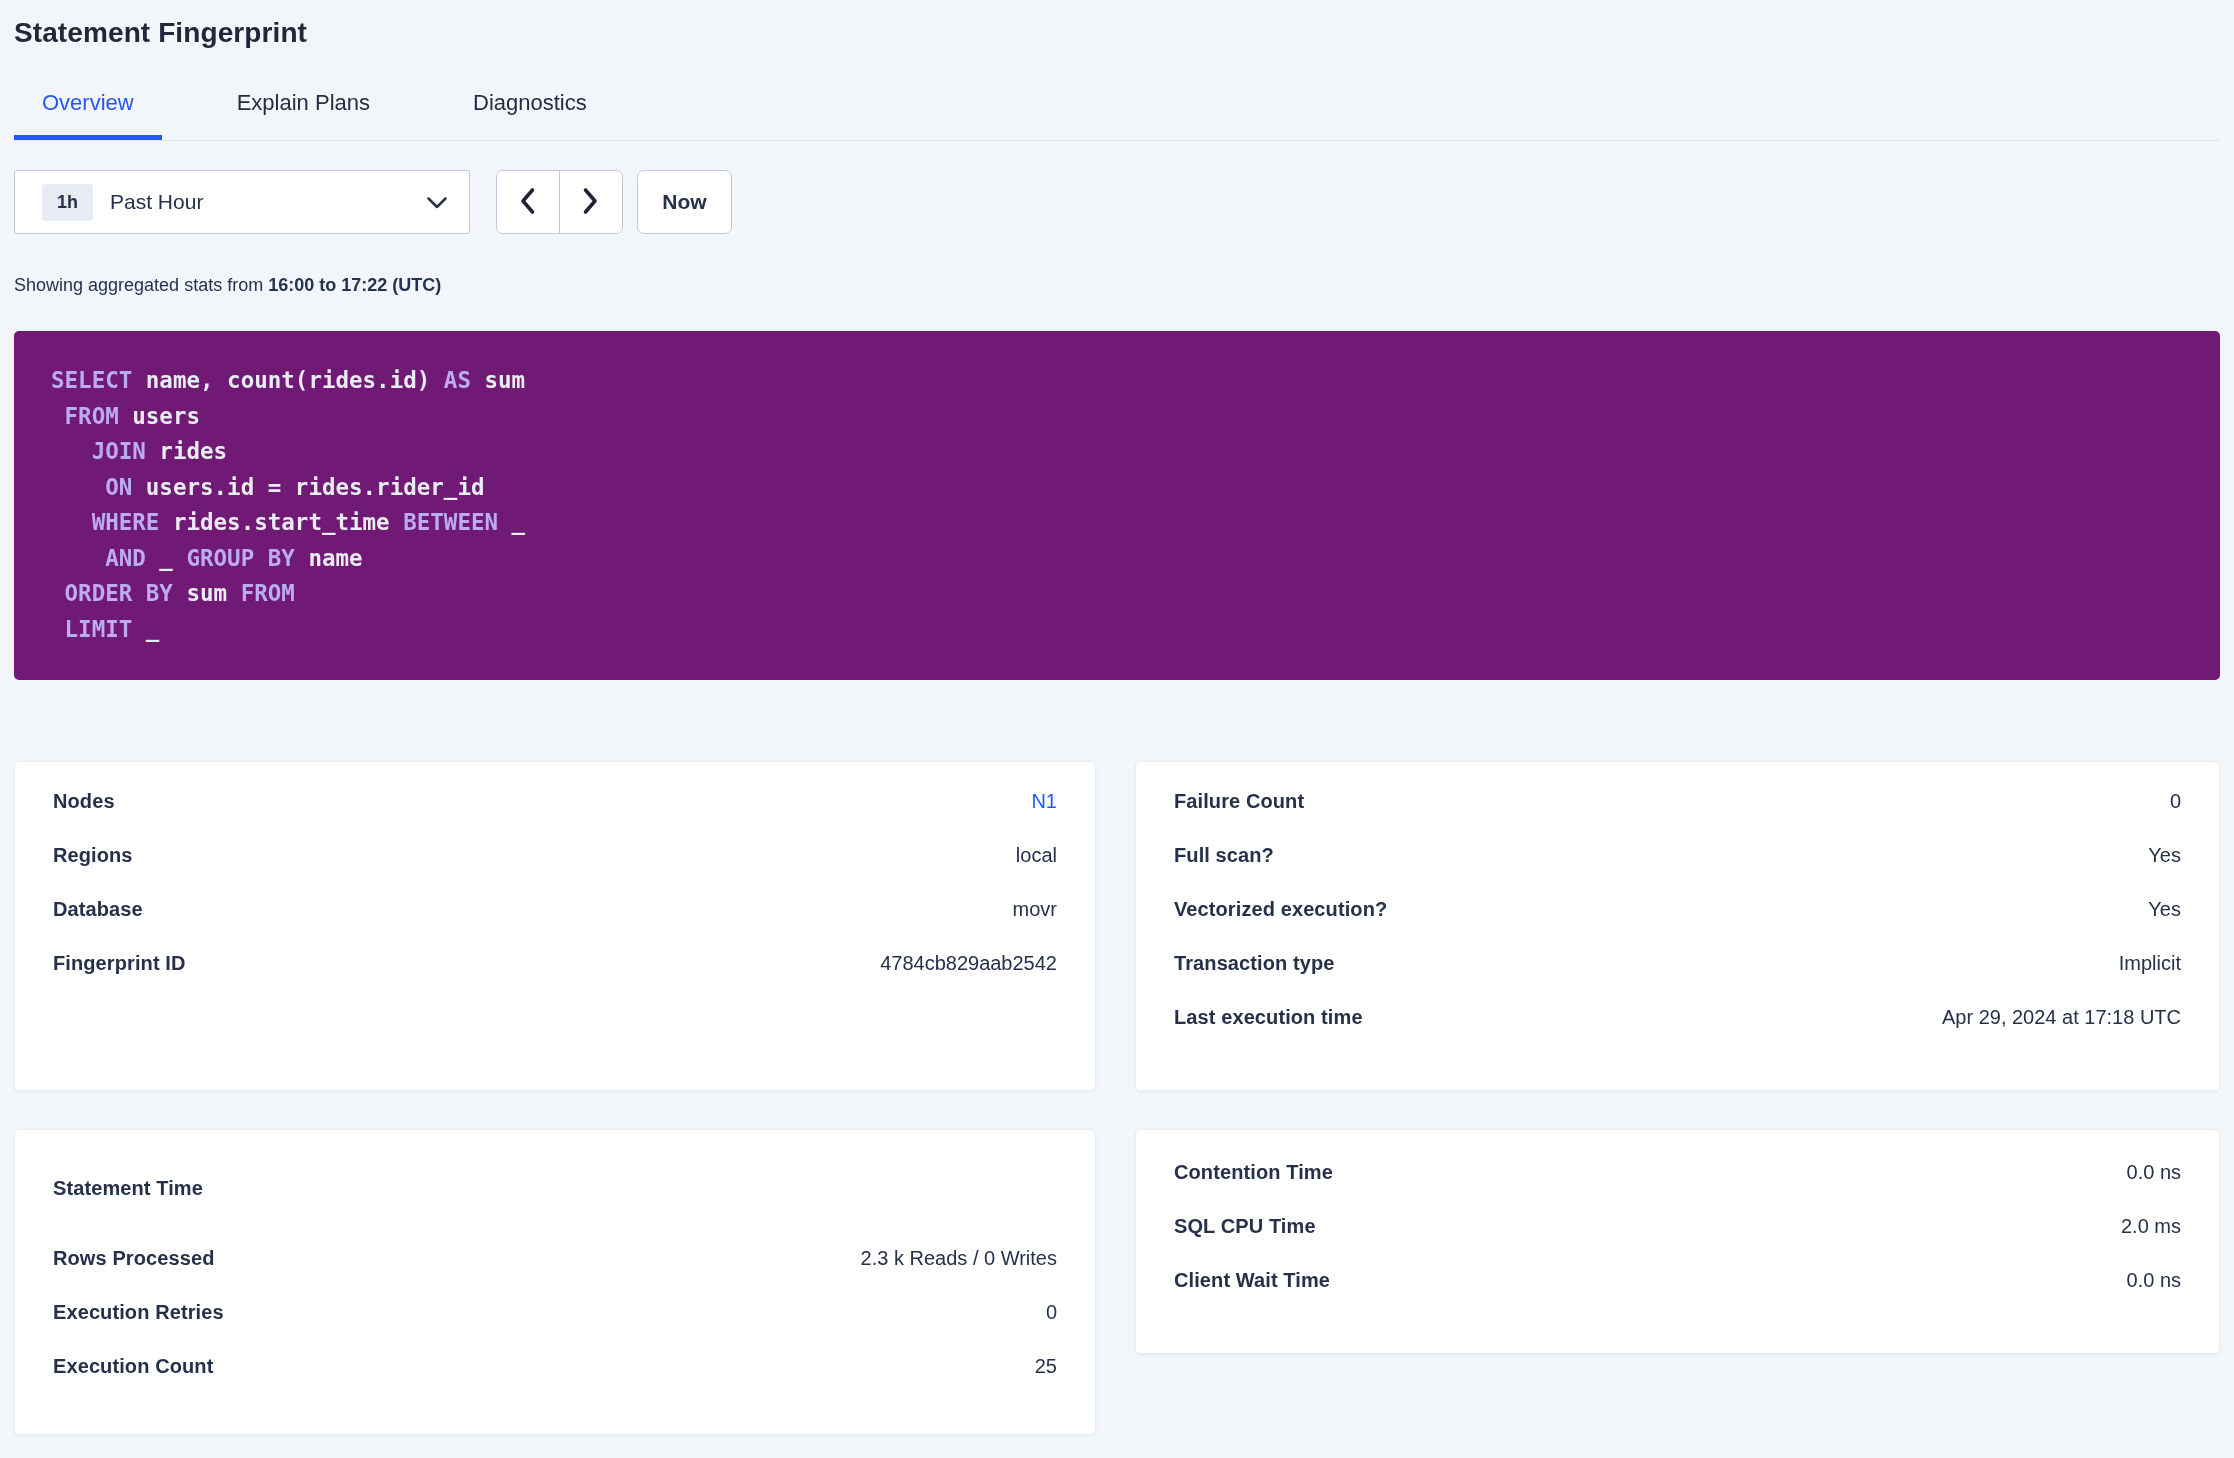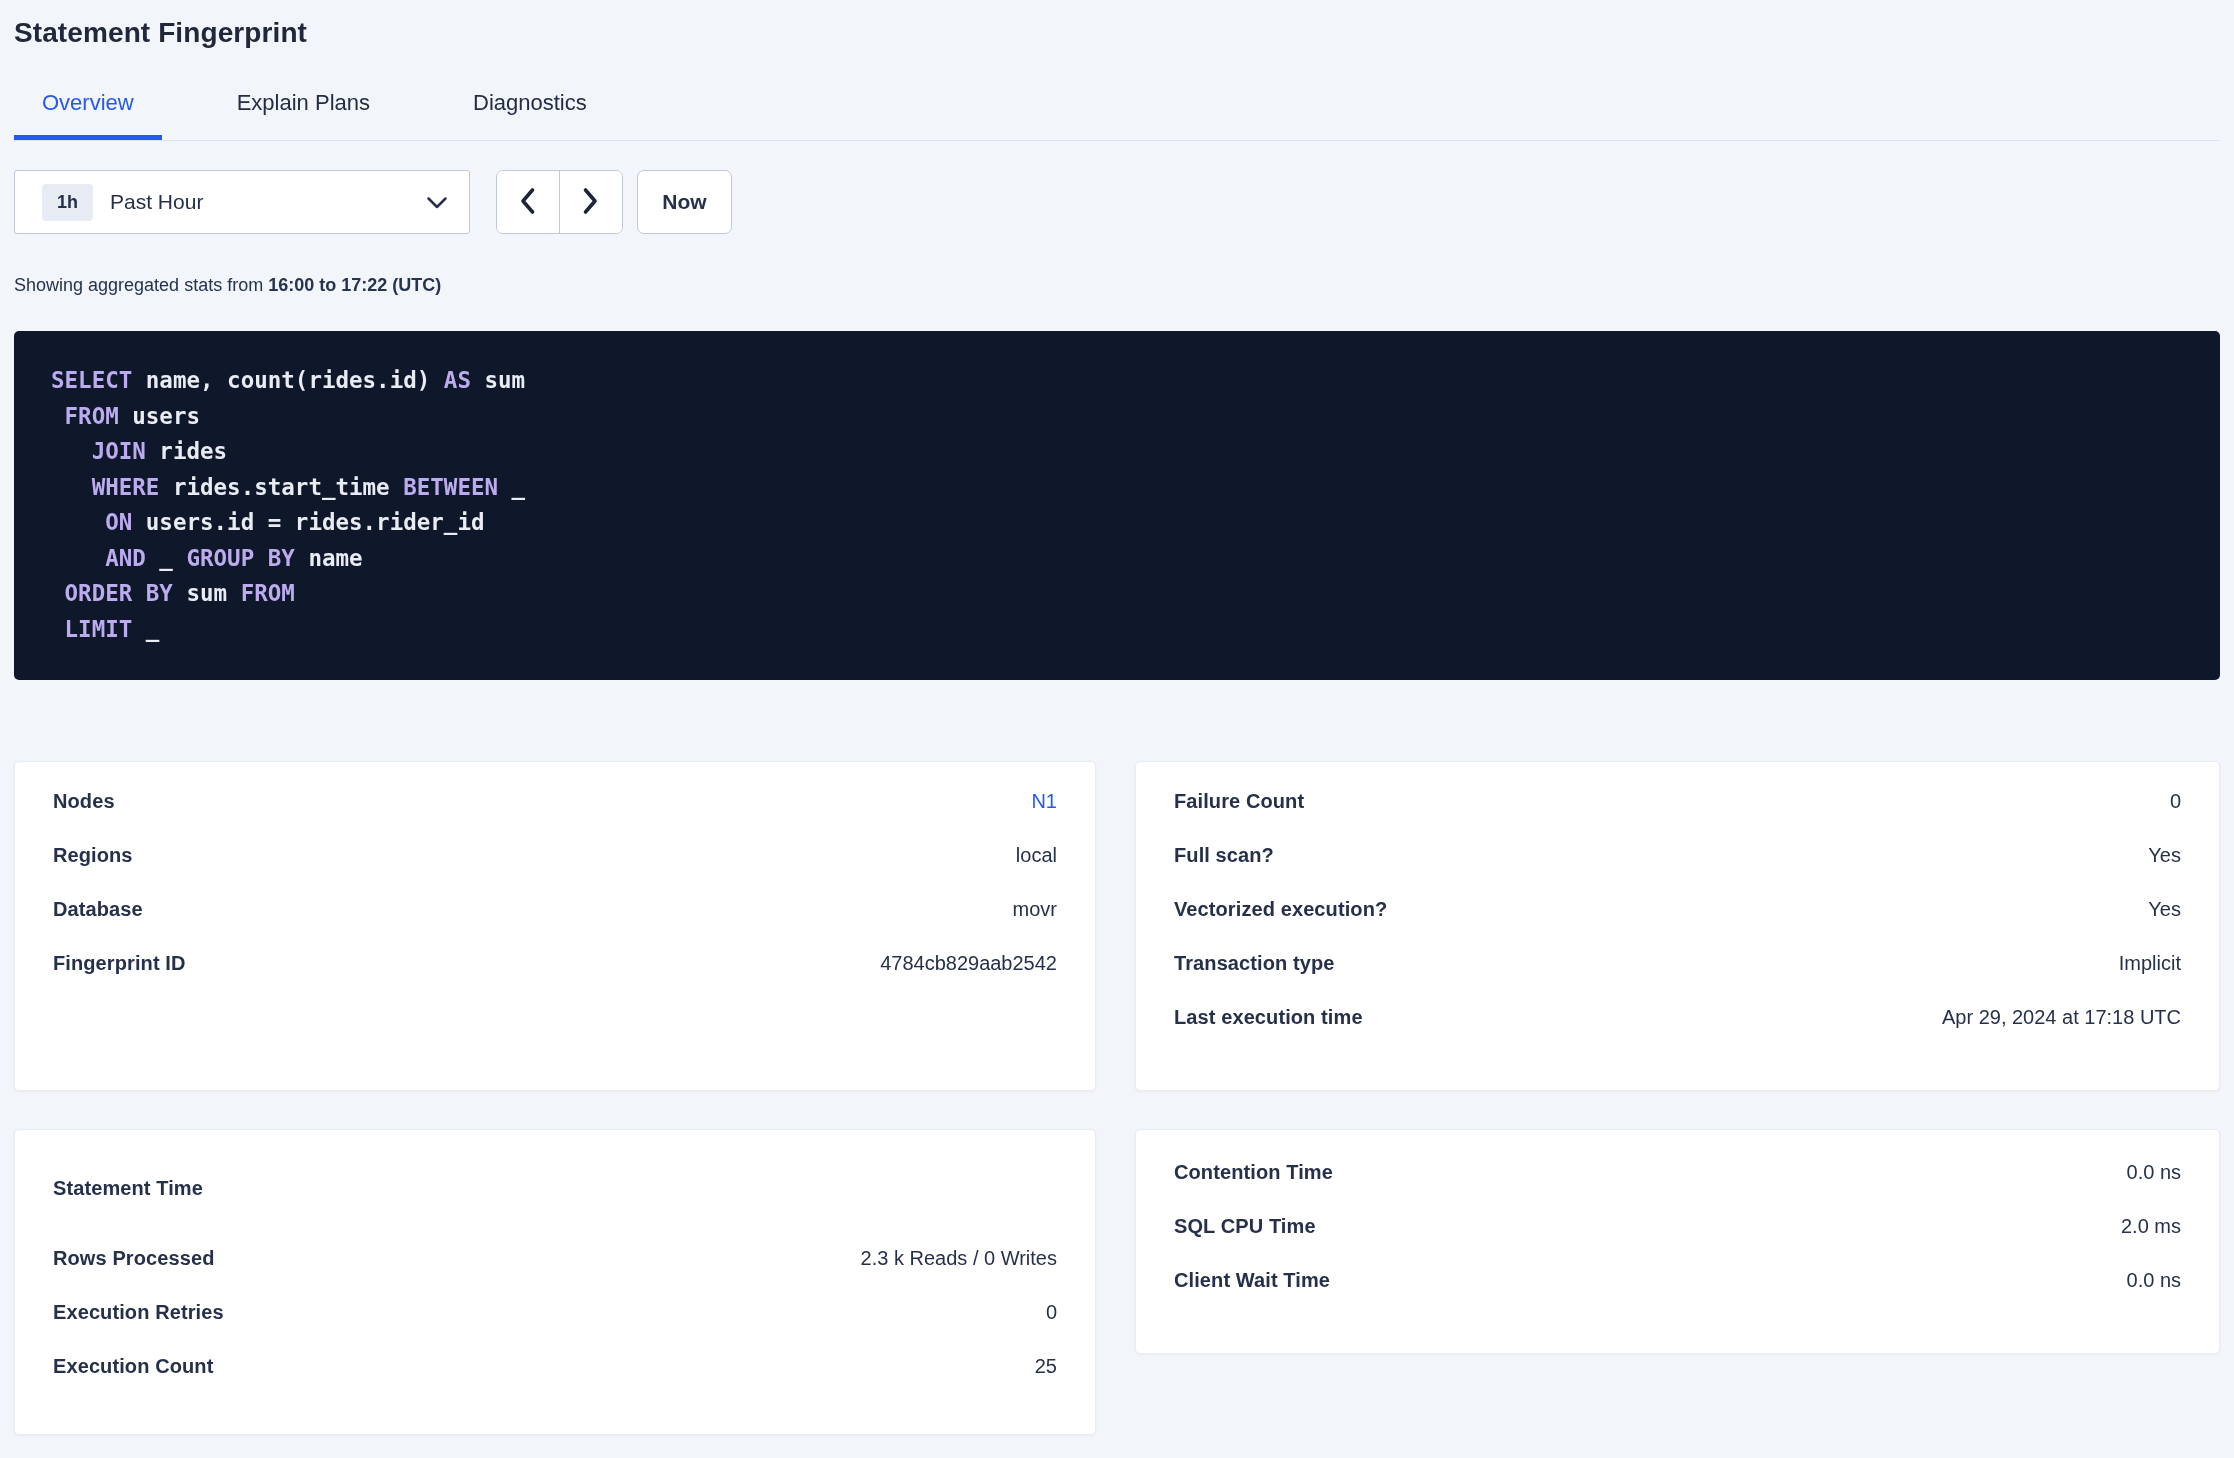--- a/index.html
+++ b/index.html
@@ -85,21 +85,21 @@
 
   .agg-note {
     margin: 40px 0 0 0;
     font-size: 18px; line-height: 22px; color: #26334f;
   }
   .agg-note b { font-weight: bold; }
 
   
   .sqlbox {
     margin-top: 35px;
-    background: #0f172a;
+    background: #701a75;
     border-radius: 5px;
     padding: 32px 37px 33px 37px;
   }
   .code-line {
     font-family: "DejaVu Sans Mono", monospace;
     font-size: 22.5px; line-height: 35.5px;
     font-weight: bold;
     white-space: pre;
   }
   .kw { color: #bcabee; }
@@ -180,22 +180,22 @@
 
     <button class="now-btn">Now</button>
   </div>
 
   <p class="agg-note"><span>Showing aggregated stats from </span><b>16:00 to 17:22 (UTC)</b></p>
 
   <div class="sqlbox">
     <div class="code-line"><span class="kw">SELECT</span><span class="id"> name, count(rides.id) </span><span class="kw">AS</span><span class="id"> sum</span></div>
     <div class="code-line"><span class="kw"> FROM</span><span class="id"> users</span></div>
     <div class="code-line"><span class="kw">   JOIN</span><span class="id"> rides</span></div>
+    <div class="code-line"><span class="kw">    ON</span><span class="id"> users.id = rides.rider_id</span></div>
     <div class="code-line"><span class="kw">   WHERE</span><span class="id"> rides.start_time </span><span class="kw">BETWEEN</span><span class="id"> _</span></div>
-    <div class="code-line"><span class="kw">    ON</span><span class="id"> users.id = rides.rider_id</span></div>
     <div class="code-line"><span class="kw">    AND</span><span class="id"> _ </span><span class="kw">GROUP BY</span><span class="id"> name</span></div>
     <div class="code-line"><span class="kw"> ORDER BY</span><span class="id"> sum </span><span class="kw">FROM</span></div>
     <div class="code-line"><span class="kw"> LIMIT</span><span class="id"> _</span></div>
   </div>
 
   <div class="grid">
 
     <div class="card h330">
       <div class="stat-row">
         <span class="stat-label">Nodes</span>

